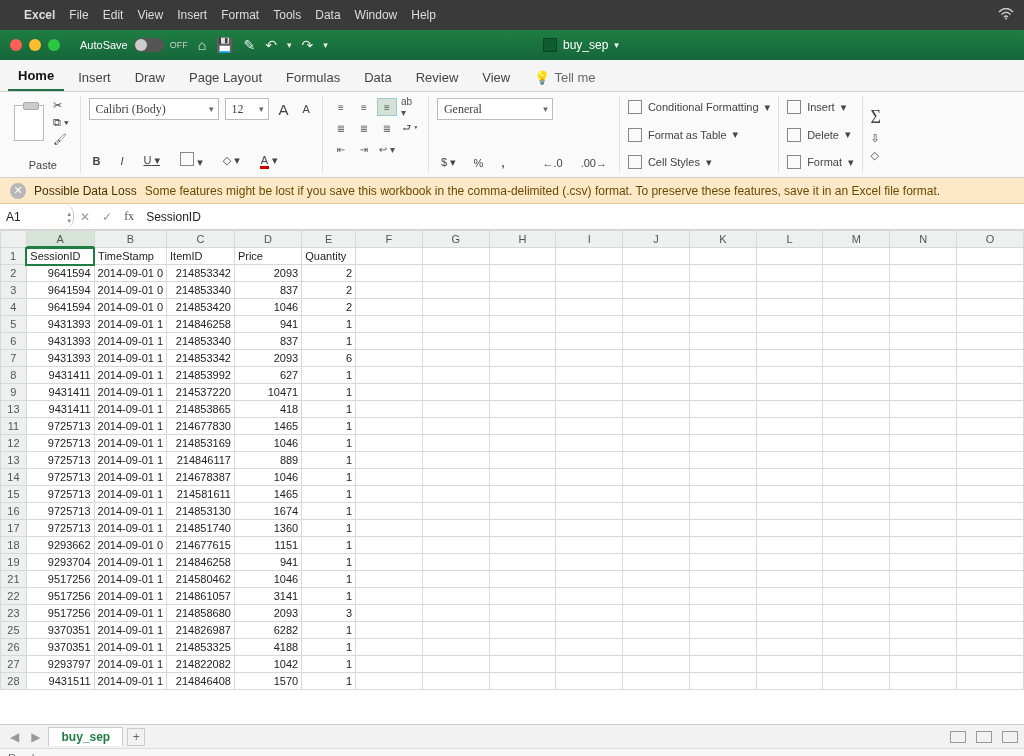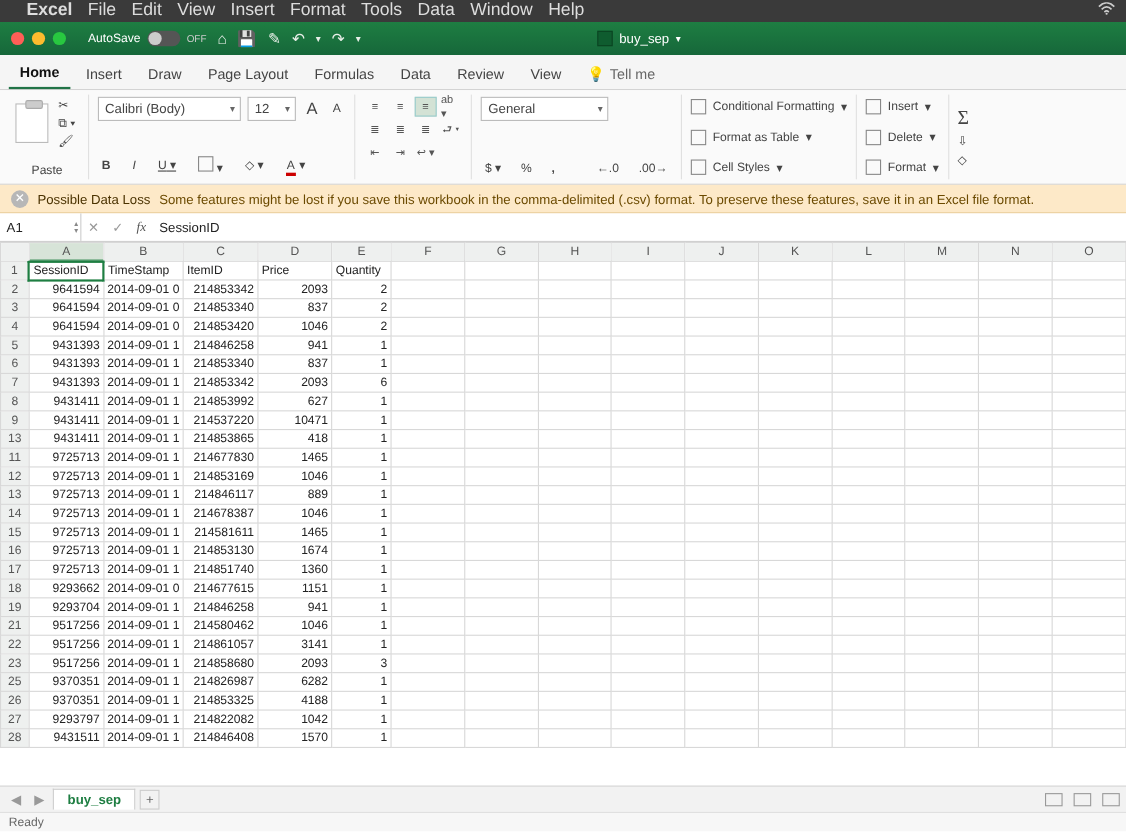--- a/index.html
+++ b/index.html
@@ -1,19 +1,19 @@
 <!DOCTYPE html>
 <html><head>
 <meta charset="utf-8">
 <style>
   * { box-sizing: border-box; margin: 0; padding: 0; font-family: -apple-system, "Helvetica Neue", Arial, sans-serif; }
   body { width: 1024px; height: 756px; background: #fff; overflow: hidden; font-size: 12px; color: #222; }
 
   
-  .mac-menubar { background: #3a3a3a; color: #ddd; height: 20px; display: flex; align-items: center; padding: 0 10px; gap: 14px; font-size: 16px; }
+  .mac-menubar { background: #3a3a3a; color: #ddd; height: 30px; display: flex; align-items: center; padding: 0 10px; gap: 14px; font-size: 12px; }
   .mac-menubar .apple { font-size: 13px; }
   .mac-menubar .app { font-weight: 600; }
   .mac-menubar .spacer { flex: 1; }
   .wifi { display:inline-block; }
 
   
   .titlebar { background: #1e7e42; background: linear-gradient(#1e7e42,#16673a); height: 30px; display: flex; align-items: center; padding: 0 10px; gap: 10px; color: #fff; }
   .traffic { display: flex; gap: 7px; margin-right: 10px;}
   .dot { width: 12px; height: 12px; border-radius: 50%; }
   .dot.red{background:#ff5f57;} .dot.yellow{background:#febc2e;} .dot.green{background:#28c840;}
@@ -34,45 +34,45 @@
   .bulb{font-size:13px;}
 
   
   .ribbon { background:#fafafa; height:86px; border-bottom:1px solid #d0d0d0; display:flex; align-items:stretch; padding:4px 6px; gap:0; font-size:11px; color:#444;}
   .group { border-right:1px solid #e0e0e0; padding:2px 8px; display:flex; flex-direction:column; justify-content:space-between;}
   .grow { display:flex; gap:6px; align-items:center;}
   .clipboard-ico { width:30px;height:36px;border:1px solid #bbb;background:#fff;position:relative;}
   .clipboard-ico::before{content:"";position:absolute;top:-4px;left:8px;width:14px;height:6px;background:#ccc;border:1px solid #aaa;border-radius:2px;}
   .mini-col { display:flex;flex-direction:column;gap:2px;}
   .mini-btn { padding:1px 3px;}
-  .sel { border:1px solid #bbb; background:#fff; height:22px; display:flex; align-items:center; padding:0 16px 0 6px; position:relative; font-size:12px;}
+  .sel { border:1px solid #bbb; background:#fff; height:22px; display:flex; align-items:center; padding:0 16px 0 6px; position:relative; font-size:12px;font-family:Liberation Serif, serif;}
   .sel::after{content:"▾"; position:absolute; right:4px; font-size:9px; color:#666;}
   .sel.font{width:130px;} .sel.size{width:44px;}
   .icon-btn { padding:2px 4px; }
   .bold{font-weight:700;} .ital{font-style:italic;} .underl{text-decoration:underline;}
   .align-grid { display:grid; grid-template-columns:repeat(4,20px); grid-auto-rows:18px; gap:3px;}
   .ag { border:1px solid transparent; display:flex;align-items:center;justify-content:center;font-size:10px;color:#555;}
   .ag.sel-on{background:#d3e2d5;border-color:#9cc;}
   .sel.numfmt{width:116px;}
   .btn-line{display:flex;align-items:center;gap:6px;margin:2px 0;text-align:center;}
   .square-ico{width:14px;height:14px;border:1px solid #888;display:inline-block;}
   .right-col { display:flex;flex-direction:column;gap:4px;justify-content:center;}
   .sigma{font-size:18px;font-family:serif;}
 
   
   .warnbar { background:#fde9c8; border-bottom:1px solid #e6c994; height:26px; display:flex; align-items:center; padding:0 10px; gap:8px; font-size:12px; color:#6b4a00; overflow:hidden; white-space:nowrap;}
   .warn-x{width:16px;height:16px;border-radius:50%;background:#b7b7b7;color:#fff;display:flex;align-items:center;justify-content:center;font-size:11px;}
   .warn-title{font-weight:400;color:#4a3200;}
 
   
   .fbar { height:26px; display:flex; align-items:center; border-bottom:1px solid #d0d0d0; background:#fff;}
-  .namebox { width:74px; height:100%; border-right:1px solid #ccc; display:flex; align-items:center; padding:0 6px; font-size:12px; position:relative;}
+  .namebox { width:74px; height:100%; border-right:1px solid #ccc; display:flex; align-items:center; padding:0 6px; font-size:12px; position:relative;border-radius:10px;}
   .namebox .spin{position:absolute;right:2px;display:flex;flex-direction:column;font-size:7px;line-height:7px;color:#888;}
   .fx-btn{padding:0 6px;color:#999;}
-  .fx-lbl{font-style:italic;font-family:serif;padding:0 6px;color:#555;}
+  .fx-lbl{font-family:serif;padding:0 6px;color:#555;}
   .fcell{flex:1;padding:0 6px;font-size:12px;}
 
   
   .sheet-wrap{position:relative; height: calc(756px - 20px - 30px - 32px - 86px - 26px - 26px - 24px - 18px); overflow:hidden; background:#fff;}
   table.sheet{border-collapse:collapse; table-layout:fixed; font-size:11px; color:#222;}
   table.sheet th, table.sheet td{border:1px solid #d8d8d8; height:17px; padding:0 3px; overflow:hidden; white-space:nowrap;}
   table.sheet thead th{background:#eef0ef;color:#555;font-weight:400;text-align:center;position:relative;}
   table.sheet thead th.selcol{background:#d7e4d8;}
   table.sheet thead th.selcol::after{content:"";position:absolute;left:0;right:0;bottom:-1px;height:2px;background:#1e7e42;}
   table.sheet tbody th{background:#eef0ef;color:#555;font-weight:400;text-align:center;width:26px;}

